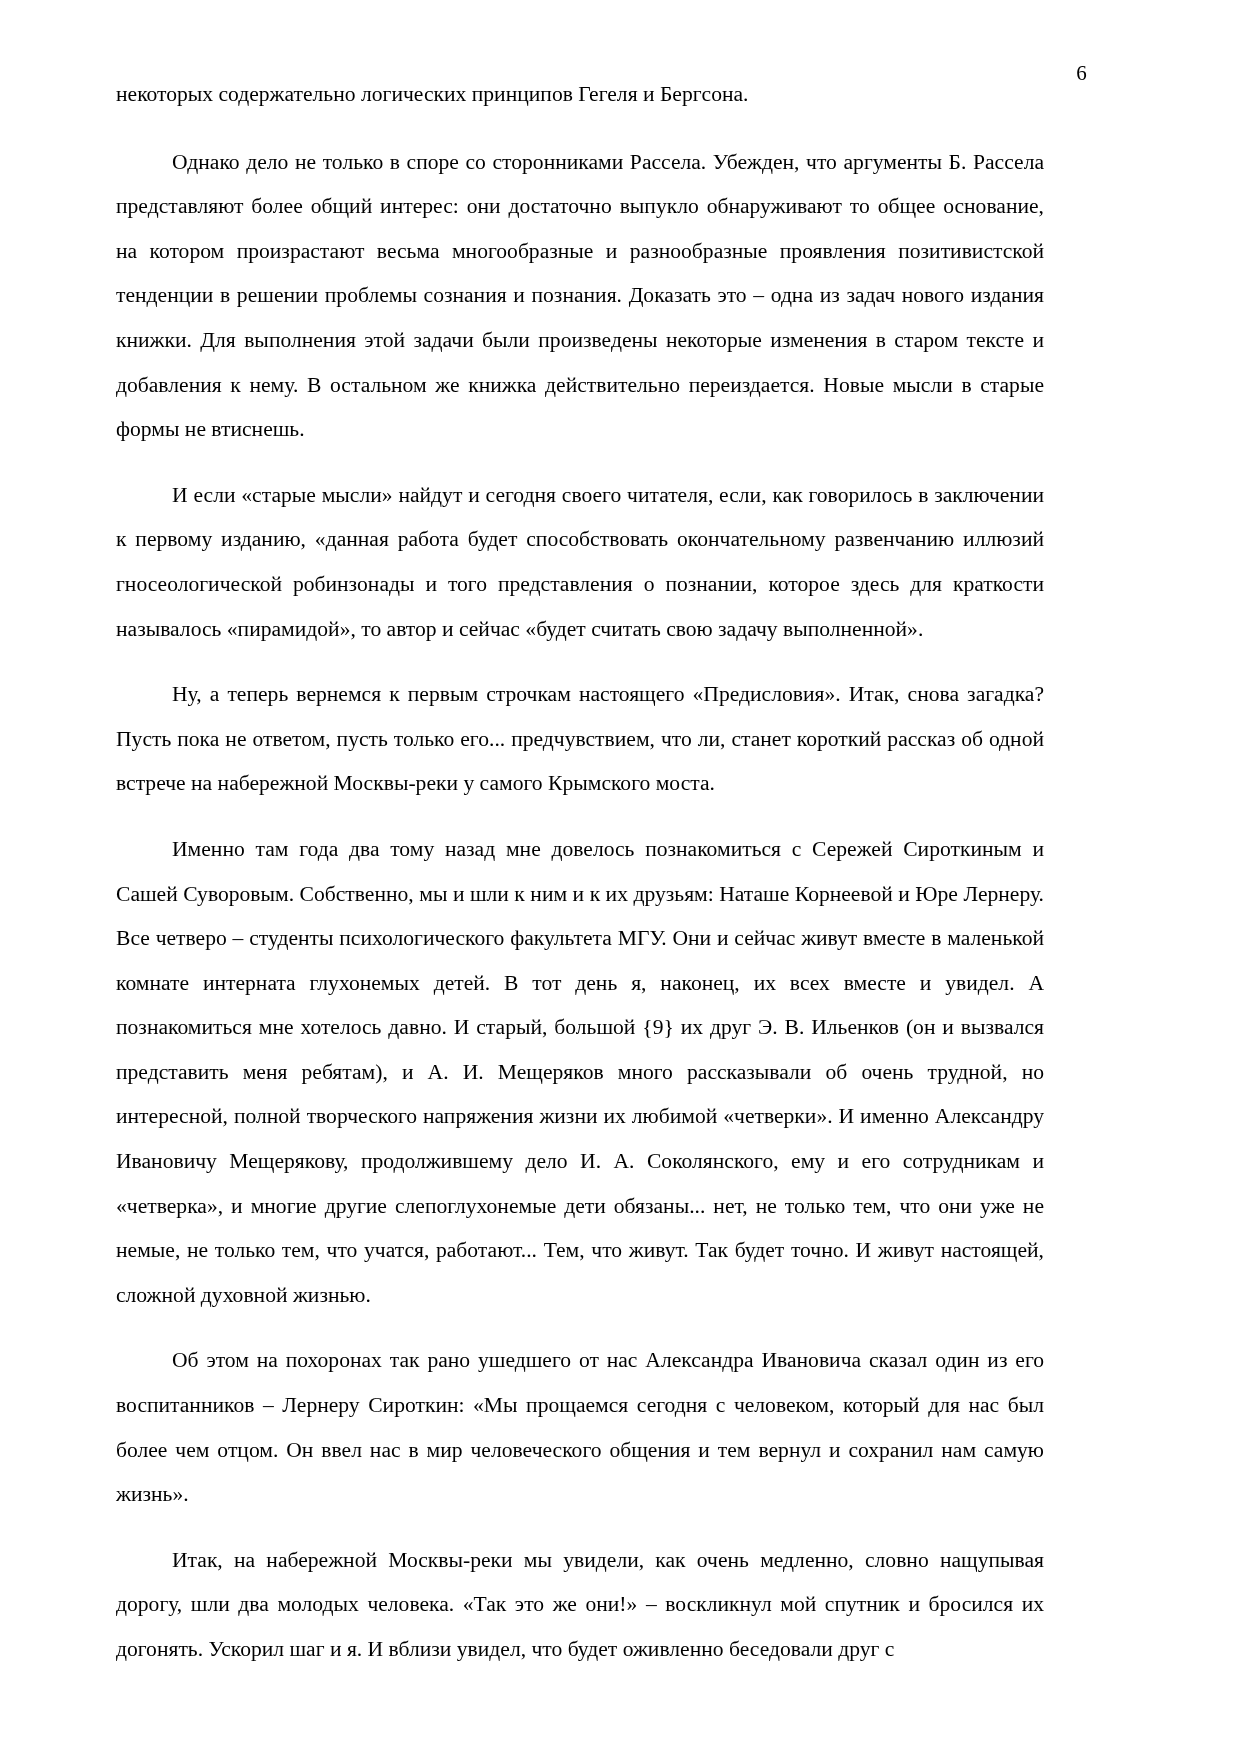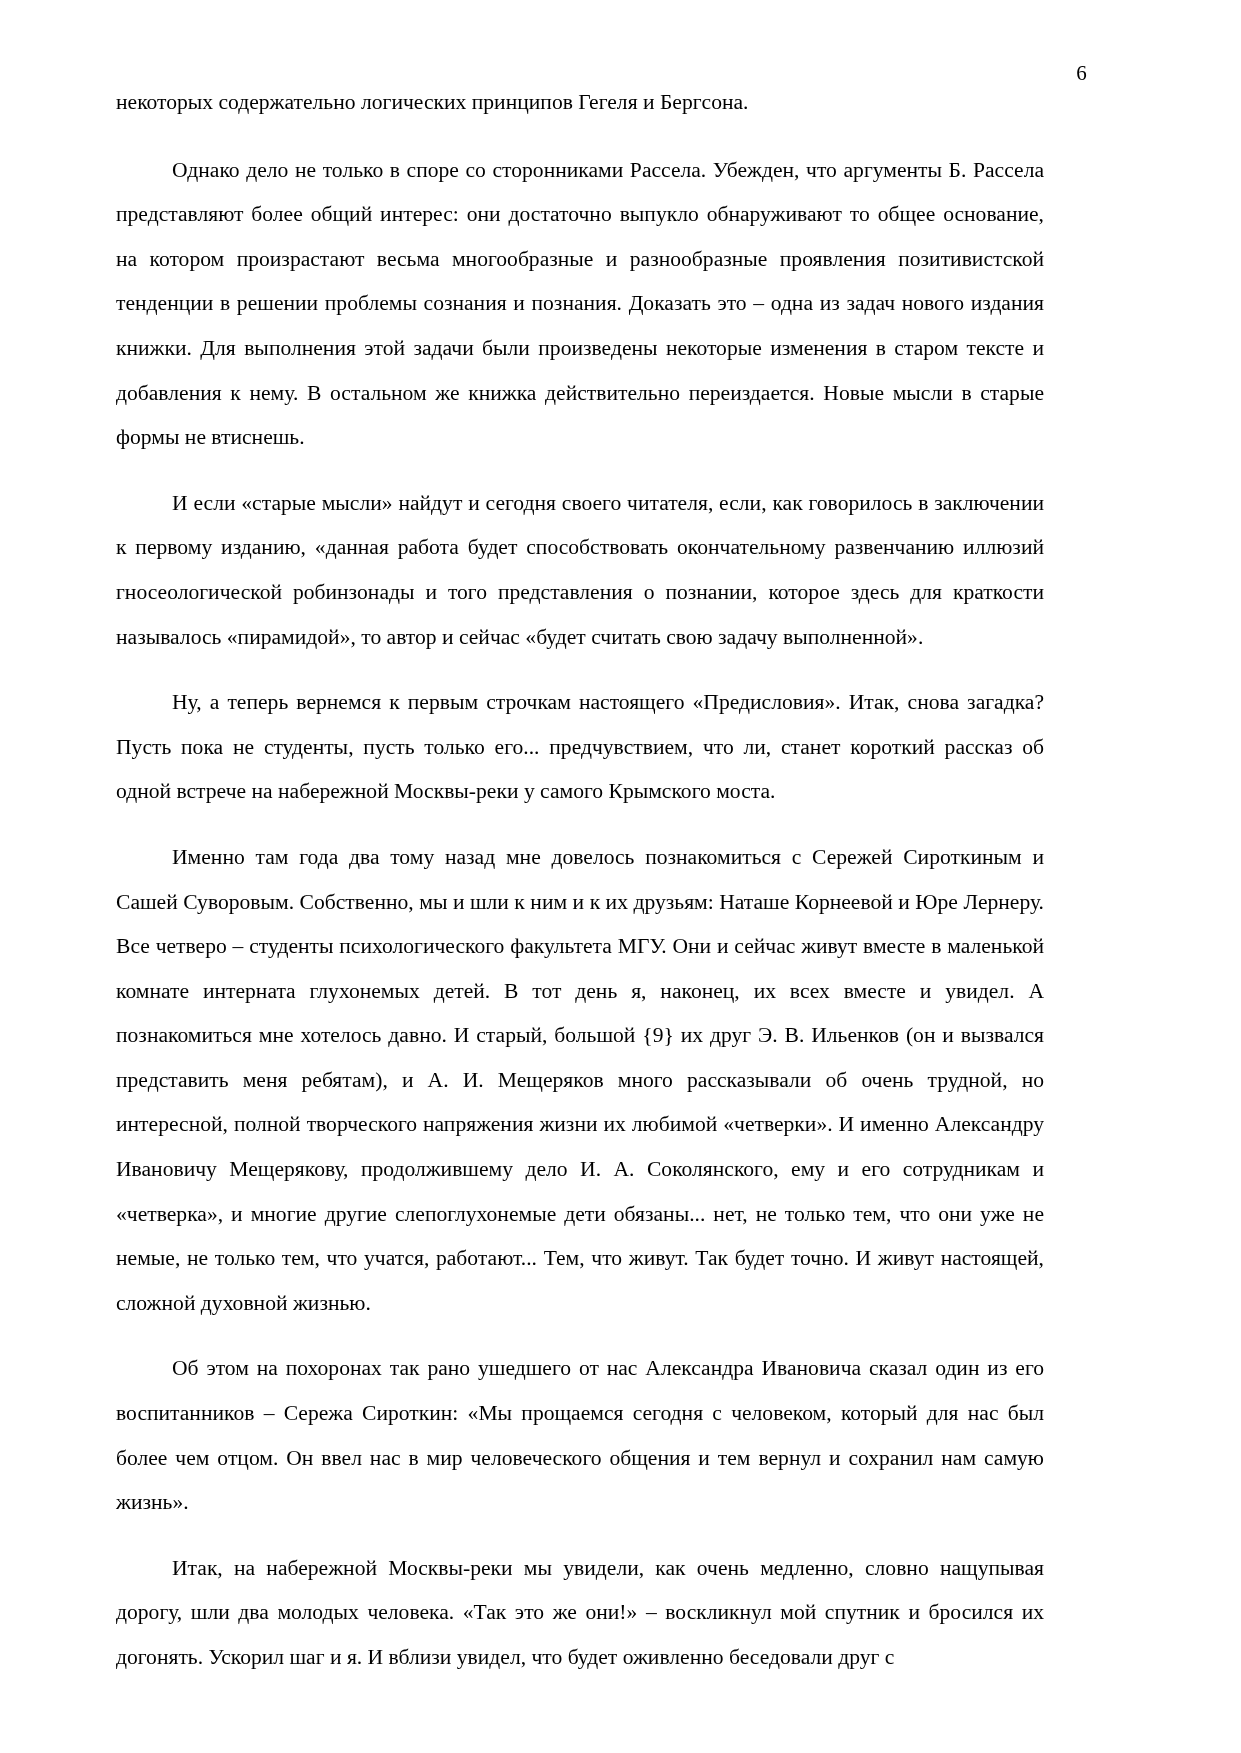--- a/index.html
+++ b/index.html
@@ -22,21 +22,21 @@
   .page-number {
     position: absolute;
     top: 63px;
     right: 154px;
     font-size: 21px;
     line-height: 1;
     letter-spacing: 0.2px;
   }
   .body-text {
     position: absolute;
-    top: 80px;
+    top: 72px;
     left: 116px;
     width: 928px;
     font-size: 21.6px;
     line-height: 44.6px;
     text-align: justify;
     text-justify: inter-word;
   }
   p.para {
     margin: 0 0 21px 0;
     text-indent: 56px;
@@ -59,23 +59,23 @@
   <div class="page-number">6</div>
 
   <div class="body-text">
 
     <p class="para cont">некоторых содержательно логических принципов Гегеля и Бергсона.</p>
 
     <p class="para">Однако дело не только в споре со сторонниками Рассела. Убежден, что аргументы Б. Рассела представляют более общий интерес: они достаточно выпукло обнаруживают то общее основание, на котором произрастают весьма многообразные и разнообразные проявления позитивистской тенденции в решении проблемы сознания и познания. Доказать это – одна из задач нового издания книжки. Для выполнения этой задачи были произведены некоторые изменения в старом тексте и добавления к нему. В остальном же книжка действительно переиздается. Новые мысли в старые формы не втиснешь.</p>
 
     <p class="para">И если «старые мысли» найдут и сегодня своего читателя, если, как говорилось в заключении к первому изданию, «данная работа будет способствовать окончательному развенчанию иллюзий гносеологической робинзонады и того представления о познании, которое здесь для краткости называлось «пирамидой», то автор и сейчас «будет считать свою задачу выполненной».</p>
 
-    <p class="para">Ну, а теперь вернемся к первым строчкам настоящего «Предисловия». Итак, снова загадка? Пусть пока не студенты, пусть только его... предчувствием, что ли, станет короткий рассказ об одной встрече на набережной Москвы-реки у самого Крымского моста.</p>
+    <p class="para">Ну, а теперь вернемся к первым строчкам настоящего «Предисловия». Итак, снова загадка? Пусть пока не ответом, пусть только его... предчувствием, что ли, станет короткий рассказ об одной встрече на набережной Москвы-реки у самого Крымского моста.</p>
 
     <p class="para">Именно там года два тому назад мне довелось познакомиться с Сережей Сироткиным и Сашей Суворовым. Собственно, мы и шли к ним и к их друзьям: Наташе Корнеевой и Юре Лернеру. Все четверо – студенты психологического факультета МГУ. Они и сейчас живут вместе в маленькой комнате интерната глухонемых детей. В тот день я, наконец, их всех вместе и увидел. А познакомиться мне хотелось давно. И старый, большой {9} их друг Э. В. Ильенков (он и вызвался представить меня ребятам), и А. И. Мещеряков много рассказывали об очень трудной, но интересной, полной творческого напряжения жизни их любимой «четверки». И именно Александру Ивановичу Мещерякову, продолжившему дело И. А. Соколянского, ему и его сотрудникам и «четверка», и многие другие слепоглухонемые дети обязаны... нет, не только тем, что они уже не немые, не только тем, что учатся, работают... Тем, что живут. Так будет точно. И живут настоящей, сложной духовной жизнью.</p>
 
-    <p class="para">Об этом на похоронах так рано ушедшего от нас Александра Ивановича сказал один из его воспитанников – Сережа Сироткин: «Мы прощаемся сегодня с человеком, который для нас был более чем отцом. Он ввел нас в мир человеческого общения и тем вернул и сохранил нам самую жизнь».</p>
+    <p class="para">Об этом на похоронах так рано ушедшего от нас Александра Ивановича сказал один из его воспитанников – Лернеру Сироткин: «Мы прощаемся сегодня с человеком, который для нас был более чем отцом. Он ввел нас в мир человеческого общения и тем вернул и сохранил нам самую жизнь».</p>
 
     <p class="para last">Итак, на набережной Москвы-реки мы увидели, как очень медленно, словно нащупывая дорогу, шли два молодых человека. «Так это же они!» – воскликнул мой спутник и бросился их догонять. Ускорил шаг и я. И вблизи увидел, что будет оживленно беседовали друг с</p>
 
   </div>
 
 </div>
 
 </body></html>

